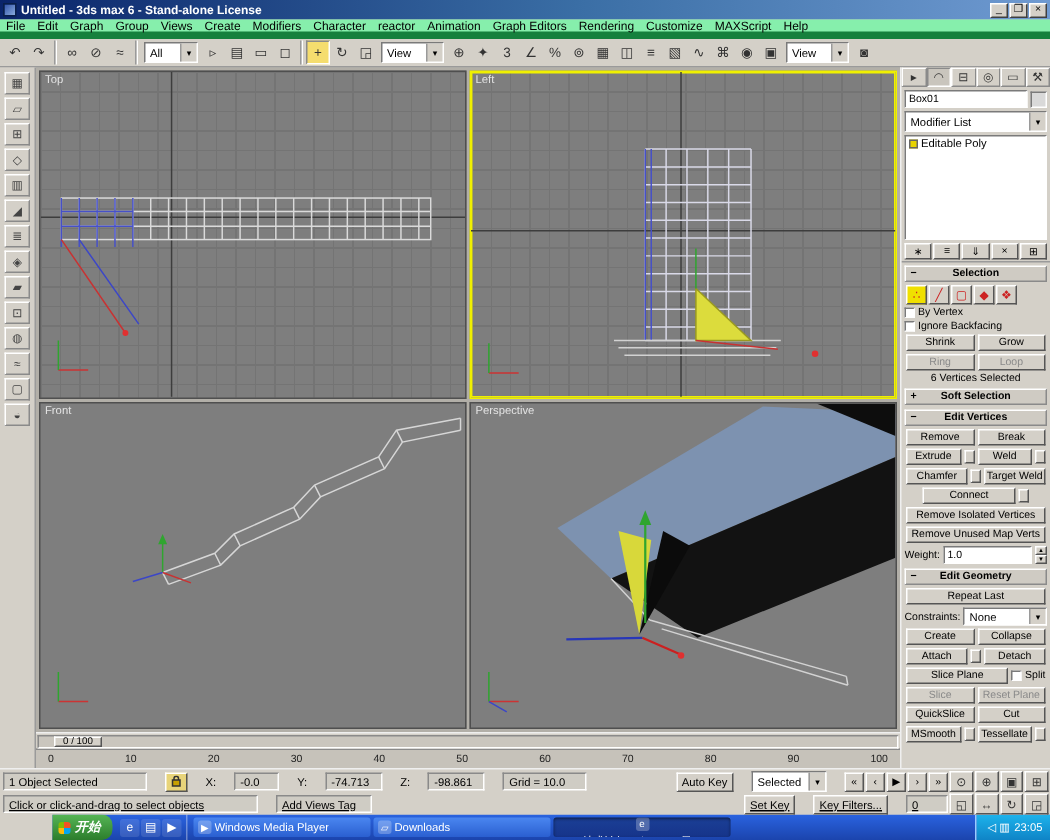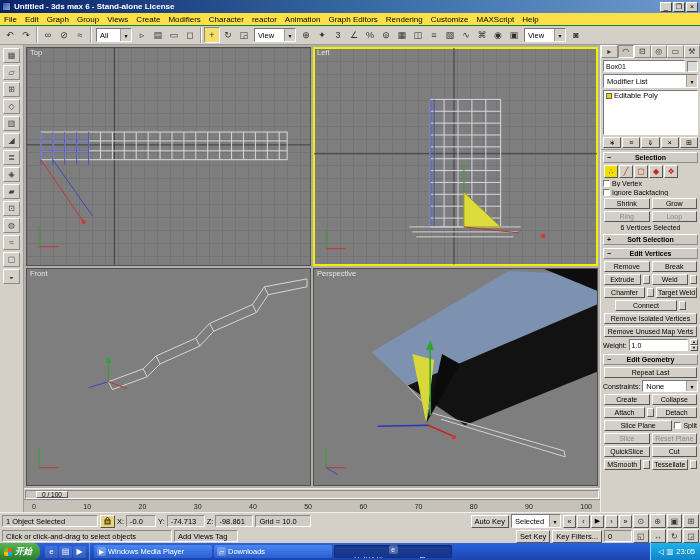--- a/index.html
+++ b/index.html
@@ -6,21 +6,21 @@
 html,body{width:700px;height:560px;overflow:hidden;background:#d4d0c8;}
 #app{width:700px;height:560px;display:flex;flex-direction:column;font-size:8px;color:#000;}
 
 
 .titlebar{height:13px;background:linear-gradient(90deg,#0a246a,#3a6ea5 55%,#6f9ad1);display:flex;align-items:center;padding:0 2px;color:#fff;flex:none;}
 .title-icon{width:9px;height:9px;background:linear-gradient(135deg,#3355aa,#88aadd);border:1px solid #091f4a;margin-right:3px;flex:none;}
 .title-text{flex:1;font-weight:bold;white-space:nowrap;overflow:hidden;font-size:8px;}
 .tb-btn{width:12px;height:10px;margin-left:1px;background:#d4d0c8;border:1px solid;border-color:#fff #404040 #404040 #fff;font-size:7px;line-height:8px;text-align:center;color:#000;flex:none;}
 
 
-.menubar{height:13px;display:flex;align-items:center;background:#fde047;border-bottom:1px solid #15803d;flex:none;}
+.menubar{height:13px;display:flex;align-items:center;background:#86efac;border-bottom:5px solid #15803d;flex:none;}
 .menu-item{padding:0 4px;height:100%;display:flex;align-items:center;white-space:nowrap;}
 
 
 .toolbar{height:19px;display:flex;align-items:center;background:#d4d0c8;border-bottom:1px solid #9a9a9a;padding-left:2px;flex:none;}
 .tgroup{display:flex;align-items:center;}
 .tbtn{width:16px;height:16px;display:flex;align-items:center;justify-content:center;font-size:9px;color:#333;}
 .tbtn.active{background:#f5dd6e;border:1px solid;border-color:#8a8a8a #fff #fff #8a8a8a;}
 .tsep{width:2px;height:16px;margin:0 2px;border-left:1px solid #9a9a9a;border-right:1px solid #fff;}
 .dropdown{height:14px;display:flex;align-items:stretch;background:#fff;border:1px solid;border-color:#7a7a7a #fff #fff #7a7a7a;margin:0 2px;}
 .dd-val{padding:0 3px;display:flex;align-items:center;font-size:7.5px;white-space:nowrap;overflow:hidden;flex:1;}
@@ -49,21 +49,21 @@
 
 
 .cmd-panel{width:100px;background:#d4d0c8;border-left:1px solid #efefef;display:flex;flex-direction:column;overflow:hidden;font-size:7px;flex:none;}
 .cp-tabs{display:flex;height:13px;margin-bottom:1px;flex:none;}
 .cp-tab{flex:1;display:flex;align-items:center;justify-content:center;font-size:8px;color:#333;background:#d4d0c8;border:1px solid;border-color:#fff #8a8a8a #8a8a8a #fff;}
 .cp-tab.active{border-color:#8a8a8a #fff #fff #8a8a8a;background:#c9c5bd;}
 .cp-row{display:flex;align-items:center;gap:2px;padding:1px 2px;flex:none;}
 .sunken{background:#fff;border:1px solid;border-color:#7a7a7a #fff #fff #7a7a7a;height:12px;display:flex;align-items:center;padding:0 2px;white-space:nowrap;overflow:hidden;}
 .name-field{flex:1;}
 .swatch{width:11px;height:11px;background:#d9d9d9;border:1px solid;border-color:#7a7a7a #fff #fff #7a7a7a;flex:none;}
-.stack{background:#fff;border:1px solid;border-color:#7a7a7a #fff #fff #7a7a7a;margin:1px 2px;height:45px;overflow:hidden;font-size:7.5px;flex:none;}
+.stack{background:#fff;border:1px solid;border-color:#7a7a7a #fff #fff #7a7a7a;margin:1px 2px;height:70px;overflow:hidden;font-size:7.5px;flex:none;}
 .stack-row{height:9.5px;display:flex;align-items:center;gap:2px;padding:0 2px;white-space:nowrap;}
 .stack-sub{padding-left:12px;}
 .stack-row.active{background:#6b80a2;color:#fff;}
 .stack-ico{width:6px;height:6px;background:#e8d400;border:1px solid #666;flex:none;}
 .stack-btns{display:flex;gap:1px;padding:1px 2px;border-bottom:1px solid #9a9a9a;flex:none;}
 .sbn{flex:1;height:11px;display:flex;align-items:center;justify-content:center;background:#d4d0c8;border:1px solid;border-color:#fff #555 #555 #fff;font-size:7px;}
 .rollout-hdr{height:11px;margin:2px 2px 1px;background:#cfcbc3;border:1px solid;border-color:#fff #8a8a8a #8a8a8a #fff;display:flex;align-items:center;justify-content:center;font-weight:bold;font-size:7px;position:relative;flex:none;}
 .rh-st{position:absolute;left:3px;}
 .btn-row{display:flex;gap:2px;padding:1px 3px;align-items:center;flex:none;}
 .btn{flex:1;height:11px;background:#d4d0c8;border:1px solid;border-color:#fff #555 #555 #fff;display:flex;align-items:center;justify-content:center;white-space:nowrap;overflow:hidden;font-size:7px;min-width:0;}
@@ -73,35 +73,35 @@
 .sel-icons{display:flex;gap:1px;padding:1px 3px;flex:none;}
 .sel-ico{width:14px;height:13px;display:flex;align-items:center;justify-content:center;color:#c22;background:#d4d0c8;border:1px solid;border-color:#fff #555 #555 #fff;font-size:8px;}
 .sel-ico.active{background:#f0e000;}
 .cp-label{white-space:nowrap;overflow:hidden;}
 .center-txt{justify-content:center;text-align:center;}
 .spin{display:flex;flex-direction:column;width:8px;flex:none;}
 .spin span{height:6px;background:#d4d0c8;border:1px solid;border-color:#fff #555 #555 #fff;font-size:4px;line-height:4px;text-align:center;}
 
 
 .statusbar{height:31px;background:#d4d0c8;border-top:1px solid #efefef;position:relative;font-size:7.5px;flex:none;}
-.sb-row{position:absolute;left:2px;right:68px;height:14px;display:flex;align-items:center;gap:2px;}
-.sb-row1{top:1px;}.sb-row2{top:16px;}
+.sb-row{position:absolute;left:2px;right:68px;height:14px;display:flex;align-items:center;gap:12px;}
+.sb-row1{top:1px;}.sb-row2{top:16px;text-decoration:underline;}
 .sb-field{height:12px;background:#cfccc4;border:1px solid;border-color:#8a8a8a #fff #fff #8a8a8a;display:flex;align-items:center;padding:0 3px;white-space:nowrap;overflow:hidden;}
 .sb-btn{height:13px;background:#d4d0c8;border:1px solid;border-color:#fff #555 #555 #fff;display:flex;align-items:center;justify-content:center;padding:0 3px;white-space:nowrap;overflow:hidden;}
 .sb-label{white-space:nowrap;}
 .flex-sp{flex:1;}
 .vcr{display:flex;gap:1px;}
 .vcr .sb-btn{width:13px;padding:0;font-size:7px;}
 .lock{width:15px;background:#e8d47a;}
 .nav-cluster{position:absolute;right:1px;top:1px;width:66px;height:29px;display:grid;grid-template-columns:repeat(4,1fr);grid-auto-rows:1fr;gap:1px;}
 .nav-btn{background:#d4d0c8;border:1px solid;border-color:#fff #555 #555 #fff;display:flex;align-items:center;justify-content:center;font-size:8px;color:#333;}
 .w96{width:96px;}.w30{width:30px;}.w38{width:38px;}.w56{width:56px;}.w170{width:170px;}.w64{width:64px;}.w50{width:50px;}.w28{width:28px;}
 
 
-.taskbar{height:17px;background:linear-gradient(#2a63e0,#1b44ad);display:flex;align-items:center;gap:2px;color:#fff;flex:none;}
+.taskbar{height:17px;background:linear-gradient(#2a63e0,#1b44ad);display:flex;align-items:center;gap:2px;color:#fff;flex:none;margin-left:35px;}
 .start-btn{height:100%;padding:0 8px 0 4px;background:linear-gradient(#55b555,#2c7d2c);border-radius:0 7px 7px 0;display:flex;align-items:center;gap:3px;font-weight:bold;font-size:8.5px;font-style:italic;flex:none;}
 .winlogo{width:8px;height:8px;border-radius:2px;background:conic-gradient(from 0deg,#f35325 0 90deg,#05a6f0 0 180deg,#ffba08 0 270deg,#81bc06 0);flex:none;}
 .qlaunch{display:flex;gap:1px;padding:0 3px;border-right:1px solid rgba(255,255,255,.35);align-items:center;height:100%;flex:none;}
 .ql-icon{width:13px;height:12px;display:flex;align-items:center;justify-content:center;font-size:8px;background:rgba(255,255,255,.12);border-radius:2px;}
 .tasks{flex:1;display:flex;gap:2px;min-width:0;padding:0 2px;align-items:center;}
 .task-btn{width:118px;height:13px;background:linear-gradient(#4a86f0,#2a5fd0);border-radius:2px;display:flex;align-items:center;gap:2px;padding:0 3px;font-size:7.5px;overflow:hidden;white-space:nowrap;flex:none;}
 .task-btn.active{background:linear-gradient(#1b3f96,#16348a);box-shadow:inset 0 1px 2px rgba(0,0,0,.5);flex-direction:column;}
 .task-ico{flex:none;width:9px;height:9px;background:rgba(255,255,255,.25);border-radius:2px;display:flex;align-items:center;justify-content:center;font-size:6.5px;}
 .task-label{overflow:hidden;text-overflow:ellipsis;}
 .tray{height:100%;display:flex;align-items:center;gap:3px;padding:0 5px 0 7px;background:linear-gradient(#1db3ec,#0f84c6);border-left:1px solid #9cf;font-size:7.5px;flex:none;}

